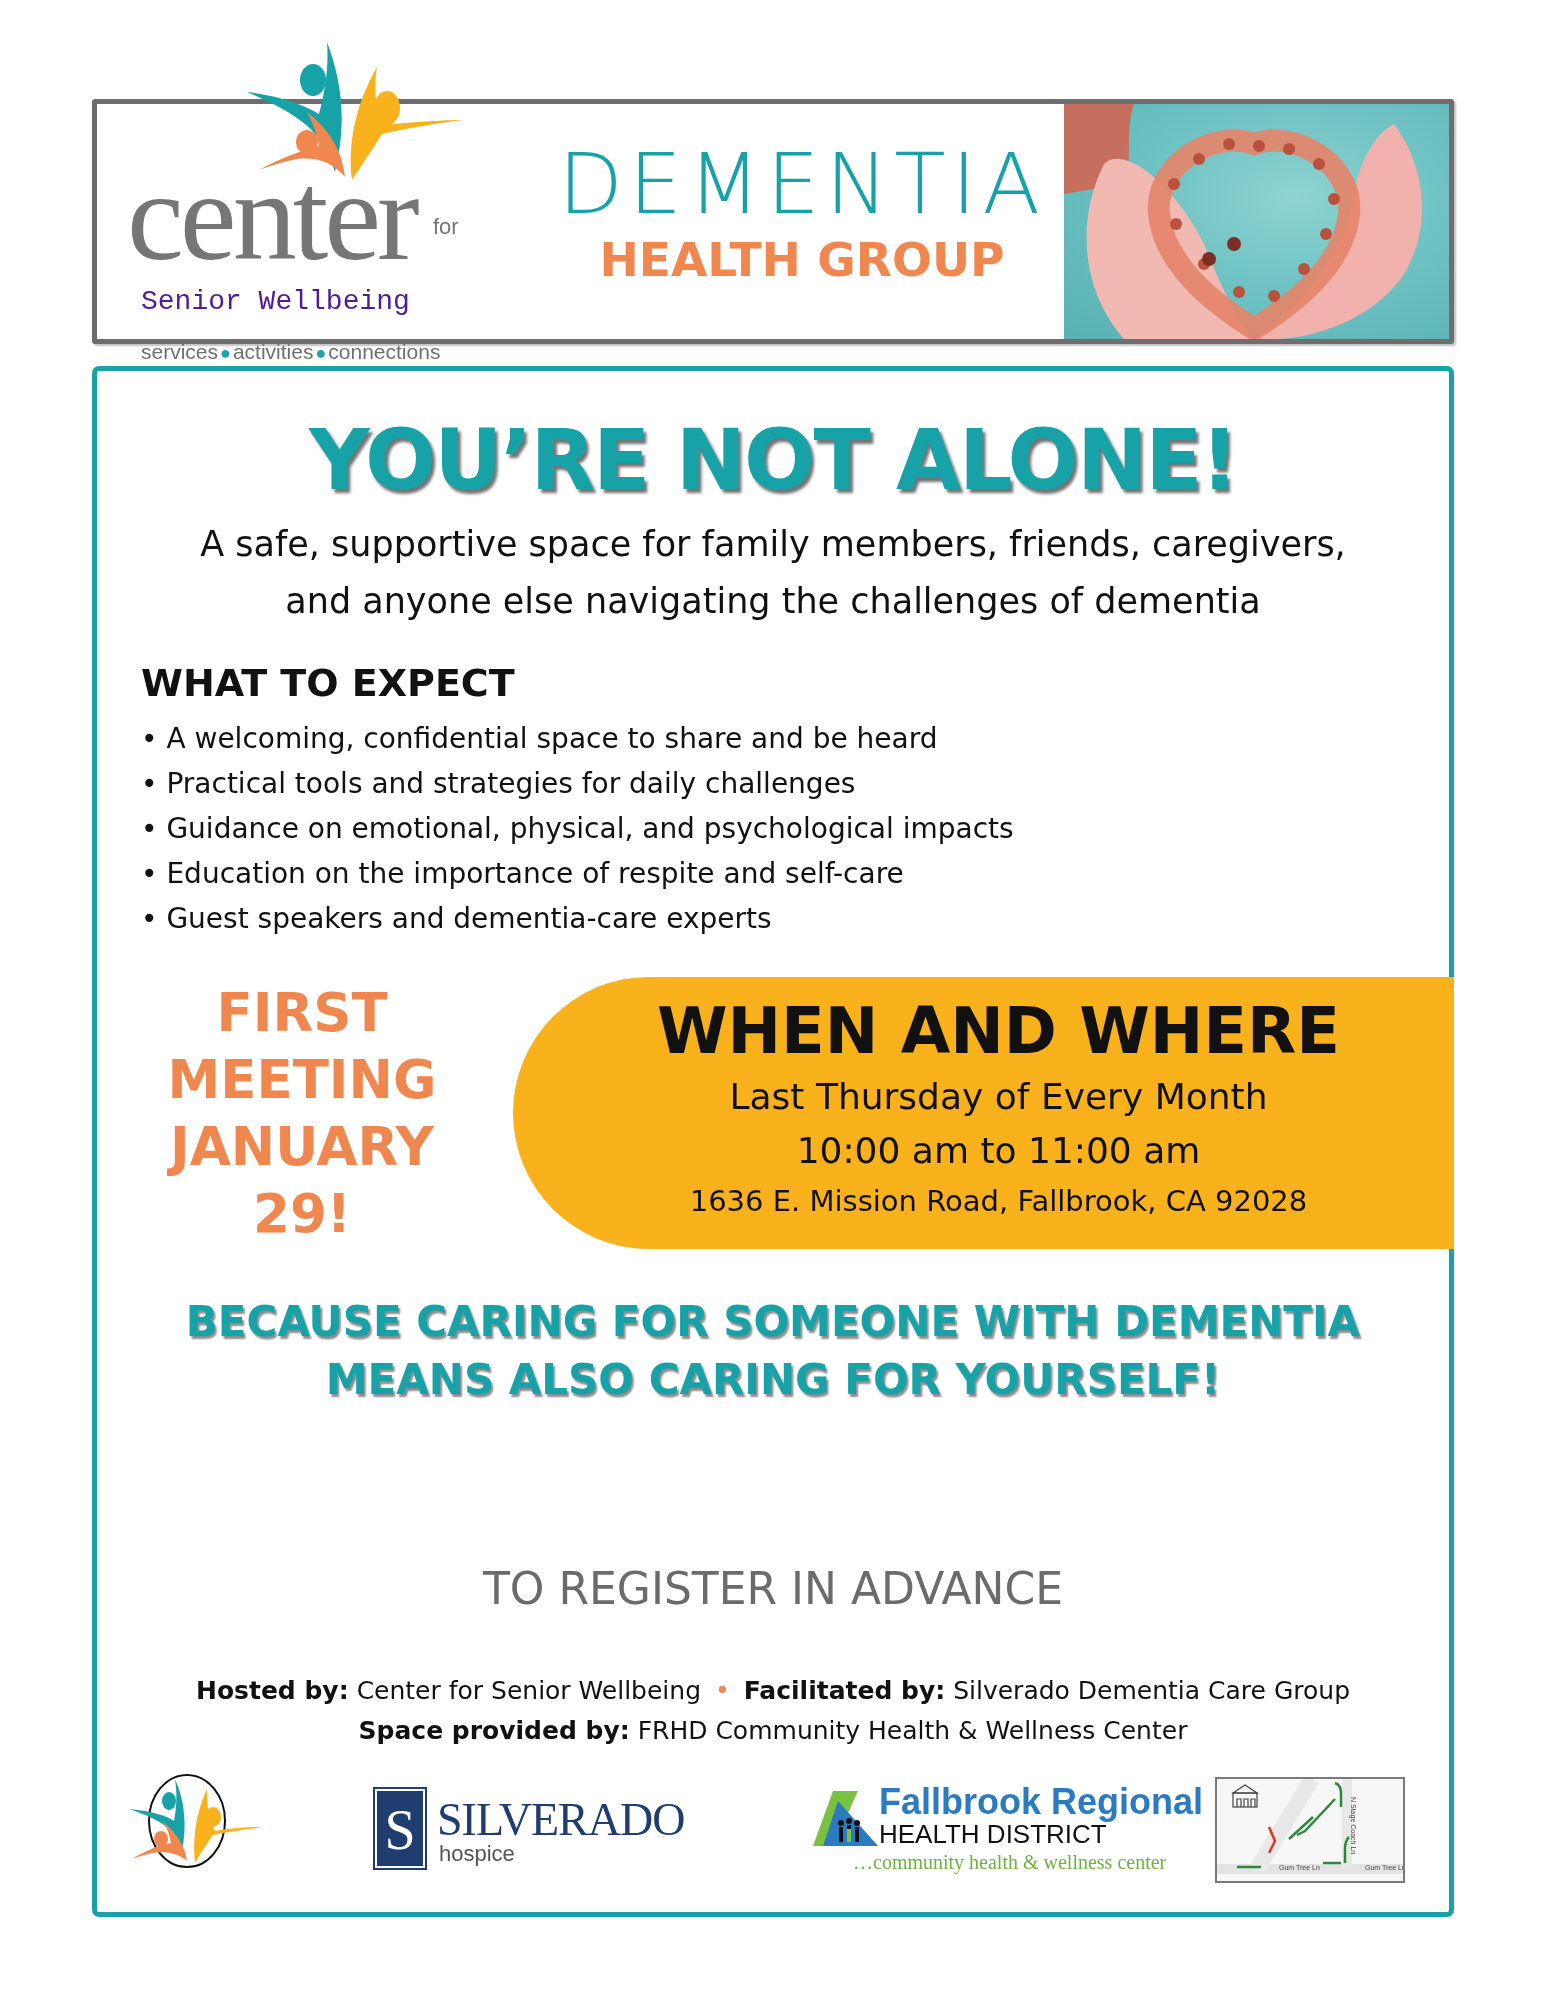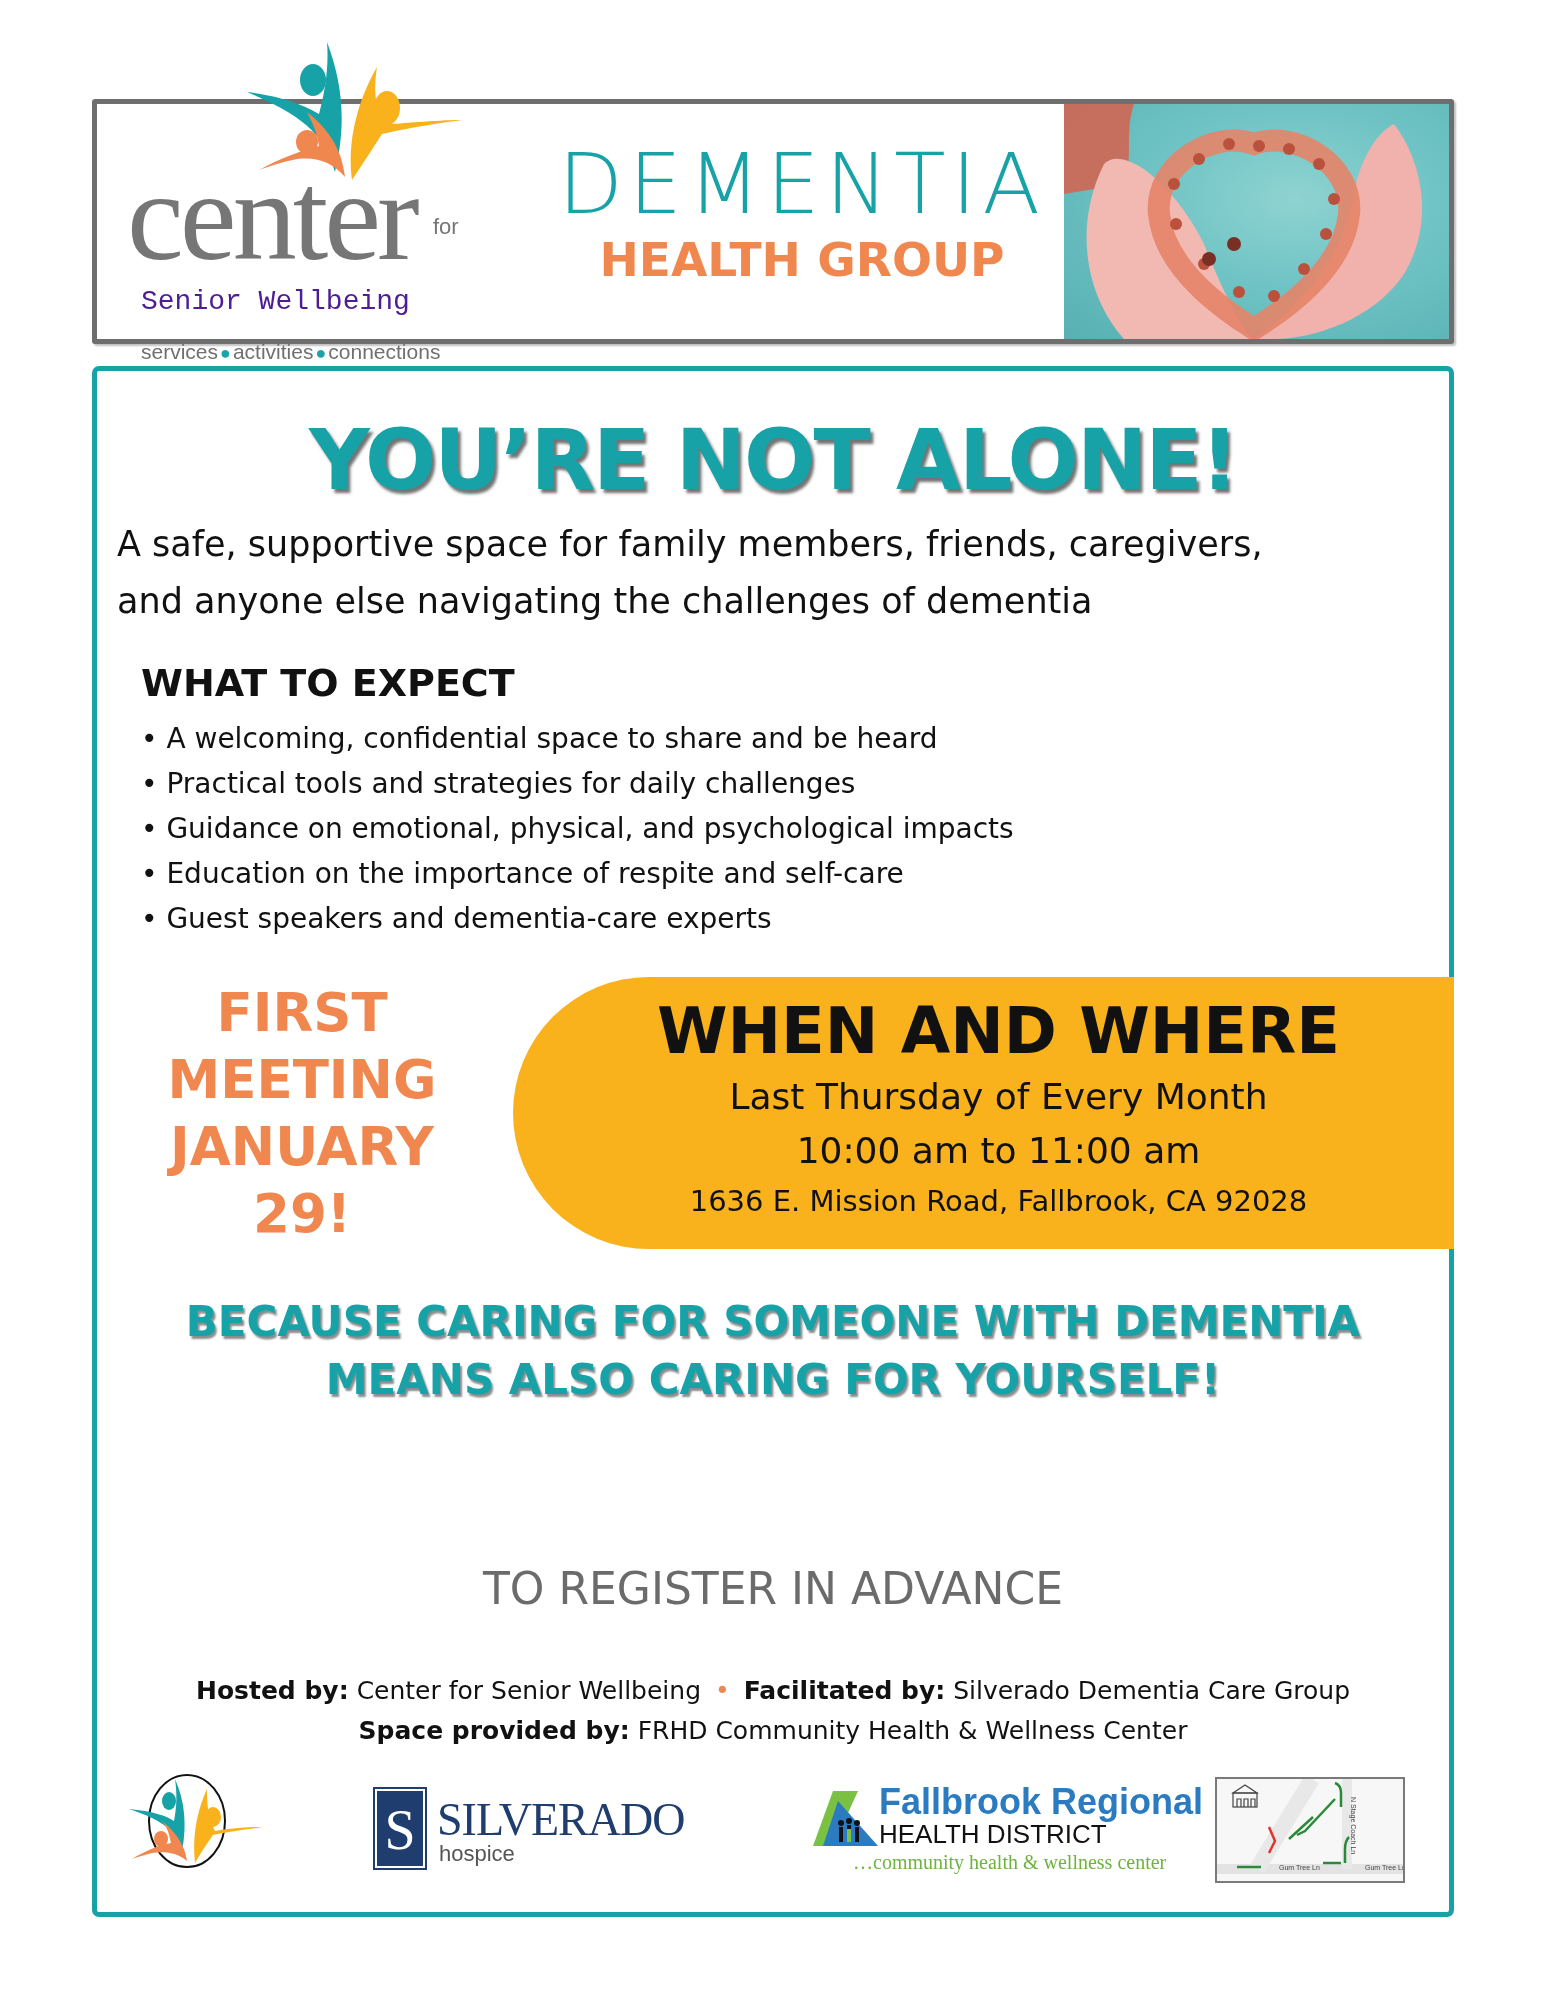--- a/index.html
+++ b/index.html
@@ -53,21 +53,21 @@
   .main-box {
     position: absolute; left: 92px; top: 366px; width: 1362px; height: 1551px;
     border: 5px solid #17a2a8; border-radius: 7px; background: #fff;
   }
   .headline {
     position: absolute; left: 0; right: 0; top: 40px; text-align: center;
     font-family: "DejaVu Sans", sans-serif; font-weight: bold; font-size: 84px; letter-spacing: -2px;
     color: #17a2a8; text-shadow: 3px 4px 3px rgba(0,0,0,0.55);
   }
   .intro {
-    position: absolute; left: 20px; right: 20px; top: 145px; 
+    position: absolute; left: 20px; right: 20px; top: 145px; text-align: center;
     font-family: "DejaVu Sans", sans-serif; font-size: 35px; line-height: 57px; color: #111;
   }
   .expect-title {
     position: absolute; left: 44px; top: 290px;
     font-family: "DejaVu Sans", sans-serif; font-weight: bold; font-size: 38px; color: #111; text-align: right;
   }
   .expect-list {
     position: absolute; left: 44px; top: 345px; list-style: none;
     font-family: "DejaVu Sans", sans-serif; font-size: 28px; line-height: 45px; color: #111;
   }

